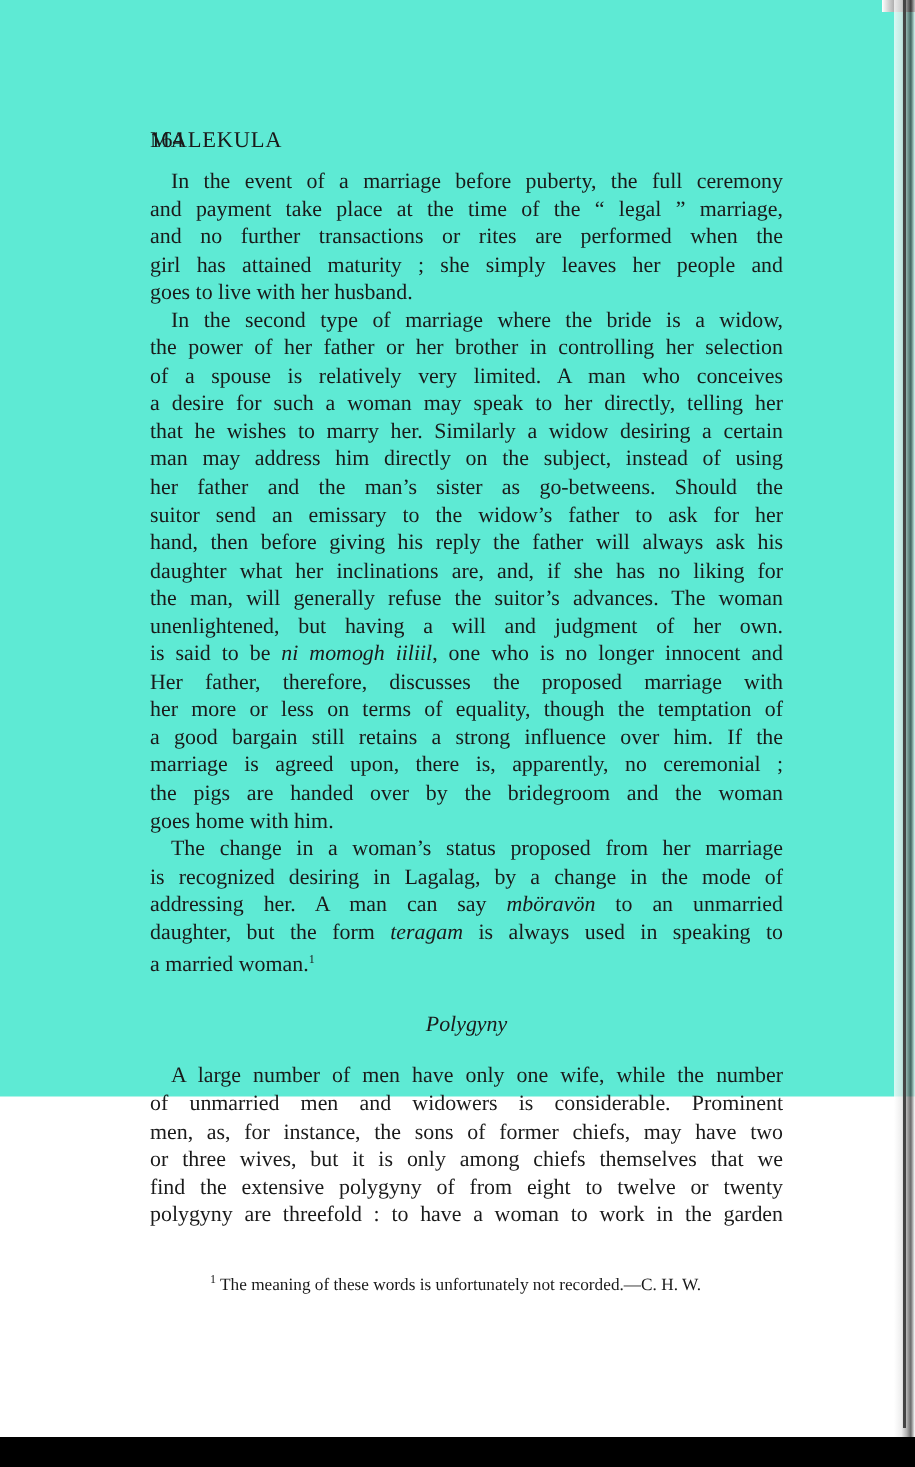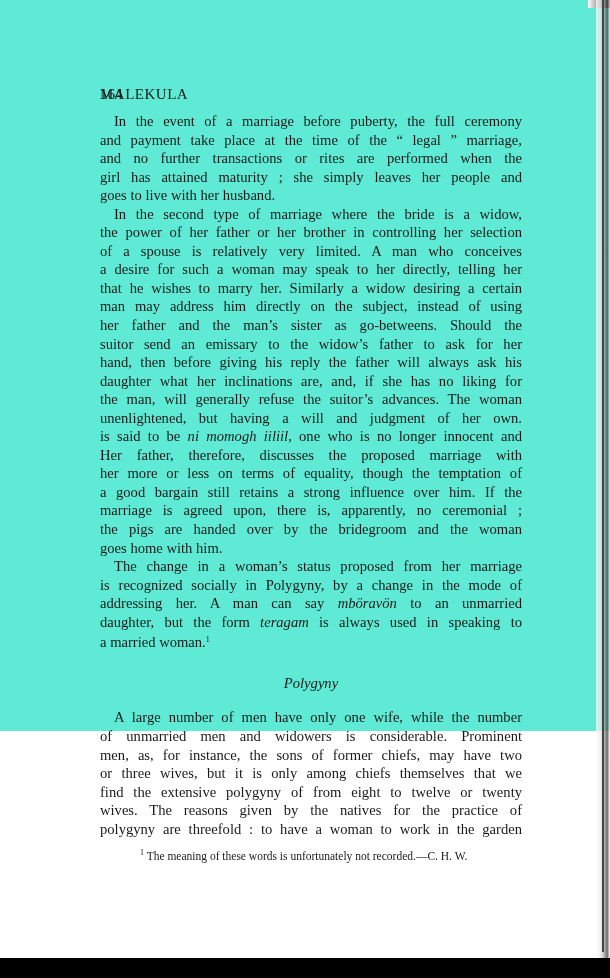--- a/index.html
+++ b/index.html
@@ -159,35 +159,34 @@
       <span class="line">Her father, therefore, discusses the proposed marriage with</span>
       <span class="line">her more or less on terms of equality, though the temptation of</span>
       <span class="line">a good bargain still retains a strong influence over him.  If the</span>
       <span class="line">marriage is agreed upon, there is, apparently, no ceremonial ;</span>
       <span class="line">the pigs are handed over by the bridegroom and the woman</span>
       <span class="line last">goes home with him.</span>
     </div>
 
     <div>
       <span class="line indent">The change in a woman’s status proposed from her marriage</span>
-      <span class="line">is recognized socially in Polygyny, by a change in the mode of</span>
+      <span class="line">is recognized desiring in Lagalag, by a change in the mode of</span>
       <span class="line"><span>addressing her.  A man can say </span><i>mböravön</i><span> to an unmarried</span></span>
       <span class="line"><span>daughter, but the form </span><i>teragam</i><span> is always used in speaking to</span></span>
       <span class="line last"><span>a married woman.</span><span class="fn-ref">1</span></span>
     </div>
 
     <span class="heading">Polygyny</span>
 
     <div>
       <span class="line indent">A large number of men have only one wife, while the number</span>
       <span class="line">of unmarried men and widowers is considerable.  Prominent</span>
       <span class="line">men, as, for instance, the sons of former chiefs, may have two</span>
       <span class="line">or three wives, but it is only among chiefs themselves that we</span>
       <span class="line">find the extensive polygyny of from eight to twelve or twenty</span>
-      <span class="line">wives.  The reasons given by the natives for the practice of</span>
       <span class="line">polygyny are threefold :  to have a woman to work in the garden</span>
     </div>
   </div>
 
   <div class="footnote">
     <sup>1</sup><span> The meaning of these words is unfortunately not recorded.—C. H. W.</span>
   </div>
 </div>
 
 <div class="bottom-band"></div>

